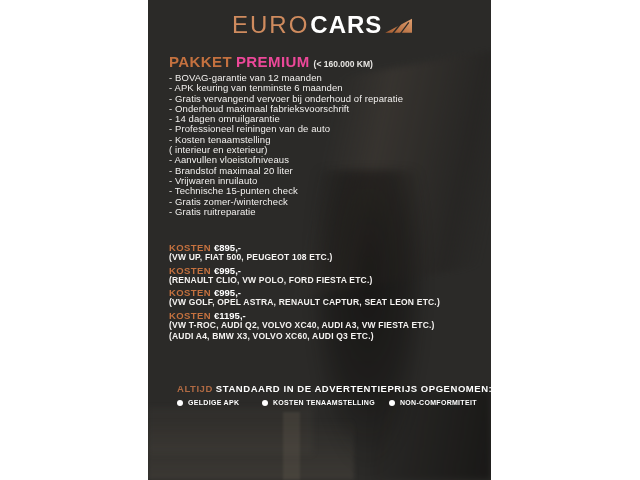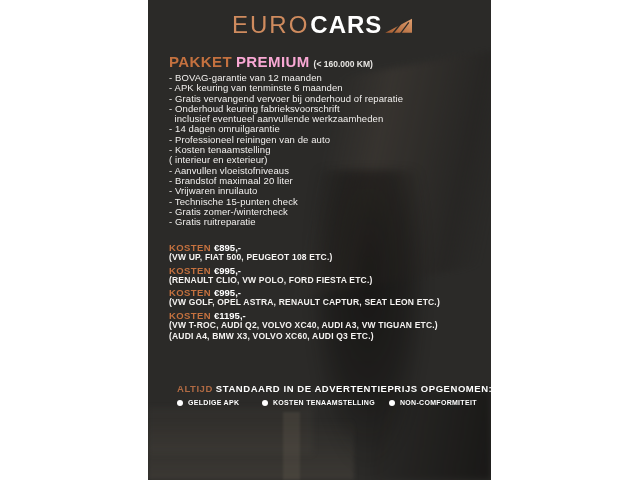--- a/index.html
+++ b/index.html
@@ -26,21 +26,21 @@
 
   
   .logo{position:absolute;top:13px;left:84px;display:flex;align-items:flex-end;line-height:1;}
   .logo-euro{font-size:24px;font-weight:400;letter-spacing:2px;color:var(--logo-euro,#cf8b5e);}
   .logo-cars{font-size:24px;font-weight:700;letter-spacing:1px;color:#ffffff;margin-left:1px;}
   .logo-swoosh{width:28px;height:22px;margin-left:2px;margin-bottom:1px;}
 
   
   .pkg-title{position:absolute;left:21px;top:53px;white-space:nowrap;}
   .pkg-accent{font-size:15px;font-weight:700;color:var(--accent,#c4713f);letter-spacing:0.4px;}
-  .pkg-main{font-size:15px;font-weight:700;color:#f9a8d4;letter-spacing:0.4px;margin-left:4px;}
+  .pkg-main{font-size:15px;font-weight:700;color:#ec4899;letter-spacing:0.4px;margin-left:4px;}
   .pkg-suffix{font-size:8.5px;font-weight:700;color:#e8e6e3;margin-left:4px;}
 
   
   .features{position:absolute;left:21px;top:73px;margin:0;padding:0;list-style:none;}
   .features li{font-size:9.5px;line-height:10.3px;color:#f2f0ee;white-space:pre;
                font-weight:400;letter-spacing:0.1px;}
 
   
   .pricing{position:absolute;left:21px;top:242px;}
   .price-block{margin-bottom:2.5px;}
@@ -97,23 +97,22 @@
     </div>
 
     <ul class="features">
 
         <li>- BOVAG-garantie van 12 maanden</li>
 
         <li>- APK keuring van tenminste 6 maanden</li>
 
         <li>- Gratis vervangend vervoer bij onderhoud of reparatie</li>
 
-        <li>- Onderhoud keuring fabrieksvoorschrift</li>
+        <li>- Onderhoud maximaal fabrieksvoorschrift</li>
 
-        <li>  inclusief eventueel aanvullende werkzaamheden</li>
 
         <li>- 14 dagen omruilgarantie</li>
 
         <li>- Professioneel reiningen van de auto</li>
 
         <li>- Kosten tenaamstelling</li>
 
         <li>( interieur en exterieur)</li>
 
         <li>- Aanvullen vloeistofniveaus</li>
@@ -149,21 +148,21 @@
           <div class="price-line">
             <span class="price-label">KOSTEN</span><span class="price-value">€995,-</span>
           </div>
           <div class="price-models">(VW GOLF, OPEL ASTRA, RENAULT CAPTUR, SEAT LEON ETC.)</div>
         </div>
 
         <div class="price-block">
           <div class="price-line">
             <span class="price-label">KOSTEN</span><span class="price-value">€1195,-</span>
           </div>
-          <div class="price-models">(VW T-ROC, AUDI Q2, VOLVO XC40, AUDI A3, VW TIGUAN ETC.)</div>
+          <div class="price-models">(VW T-ROC, AUDI Q2, VOLVO XC40, AUDI A3, VW FIESTA ETC.)</div>
         </div>
 
         <div class="price-block">
           <div class="price-models">(AUDI A4, BMW X3, VOLVO XC60, AUDI Q3 ETC.)</div>
         </div>
       </div>
 
     <div class="footer">
       <div class="footer-title">
         <span class="footer-accent">ALTIJD</span><span class="footer-rest">STANDAARD IN DE ADVERTENTIEPRIJS OPGENOMEN:</span>

